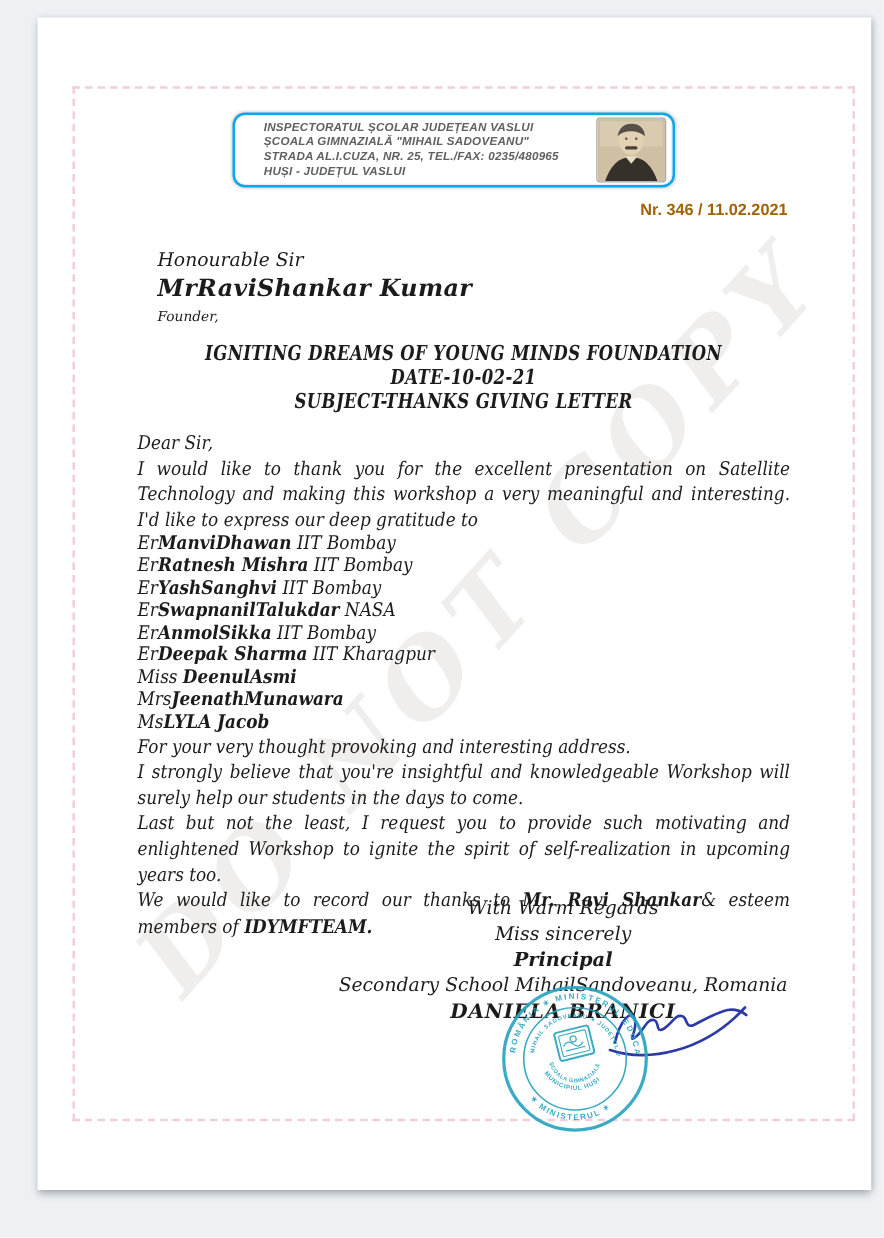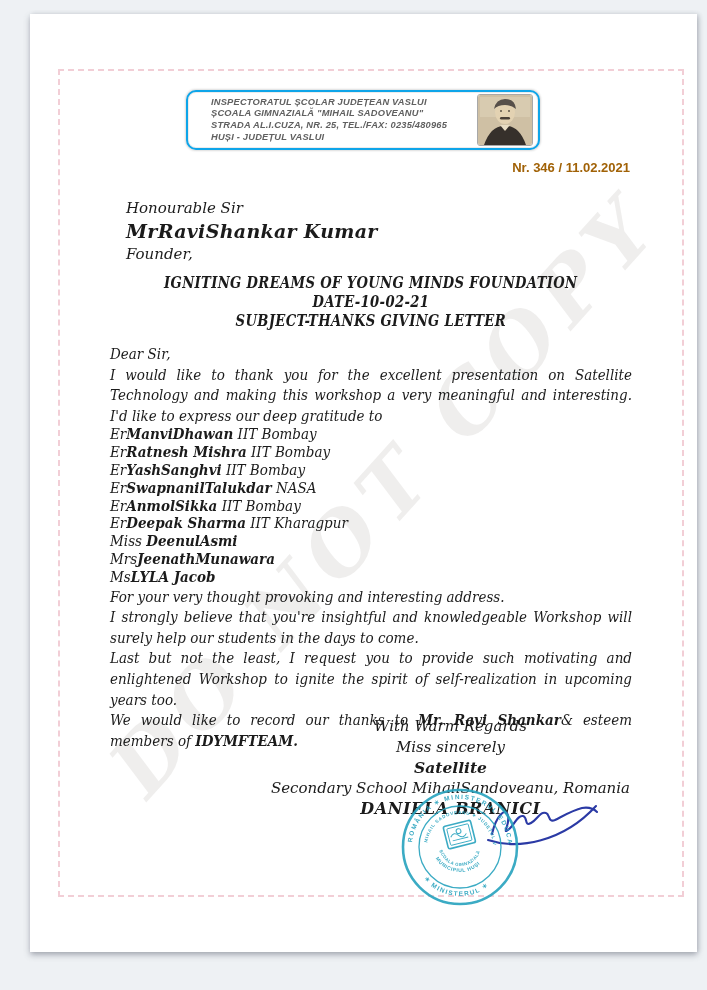--- a/index.html
+++ b/index.html
@@ -40,21 +40,21 @@
   .lh-photo{width:54px;height:50px;border:1px solid #a8a8a8;border-radius:3px;flex:0 0 auto;}
   
   .ref{
     position:absolute;top:146px;right:67px;
     font-family:"Liberation Sans", sans-serif;font-weight:bold;font-size:13px;color:#a16207;
   }
   
   .recipient{position:absolute;left:96px;top:184px;font-style:italic;}
   .r-salute{font-size:15px;line-height:21px;}
   .r-name{font-size:19px;font-weight:bold;line-height:24px;letter-spacing:.3px;text-align:right;}
-  .r-role{font-size:15px;line-height:22px;}
+  .r-role{font-size:11px;line-height:22px;}
   
   .subject{
     position:absolute;left:80px;top:259px;width:652px;
     transform:scaleX(.8);transform-origin:0 0;
     text-align:center;font-style:italic;font-weight:bold;
     font-size:16.5px;line-height:19px;letter-spacing:.4px;
   }
   
   .letter-body{
     position:absolute;left:80px;top:330px;width:580px;
@@ -136,21 +136,21 @@
       </div>
     <p>For your very thought provoking and interesting address.</p>
     <p>I strongly believe that you're insightful and knowledgeable Workshop will surely help our students in the days to come.</p>
     <p>Last but not the least, I request you to provide such motivating and enlightened Workshop to ignite the spirit of self-realization in upcoming years too.</p>
     <p><span>We would like to record our thanks to </span><span class="b2">Mr. Ravi Shankar</span><span>&amp; esteem members of </span><span class="b2">IDYMFTEAM.</span></p>
   </div>
 
   <div class="closing">
     <div>With Warm Regards</div>
     <div>Miss sincerely</div>
-    <div class="c-role">Satellite</div>
+    <div class="c-role">Principal</div>
     <div>Secondary School MihailSandoveanu, Romania</div>
     <div class="c-name">DANIELA BRANICI</div>
   </div>
 
   <svg class="sig" viewBox="0 0 135 62">
     <g fill="none" stroke="#2b3aa5" stroke-width="2.1" stroke-linecap="round">
       <path d="M14,40 C18,22 28,12 30,22 C32,31 24,40 30,36 C37,31 39,21 45,22 C50,23 46,33 53,29 C60,25 62,17 68,19 C72,20 70,29 77,26 C85,22 95,16 104,14 C110,13 116,15 119,18"></path>
       <path d="M10,46 C40,56 85,48 118,12"></path>
     </g>
   </svg>

